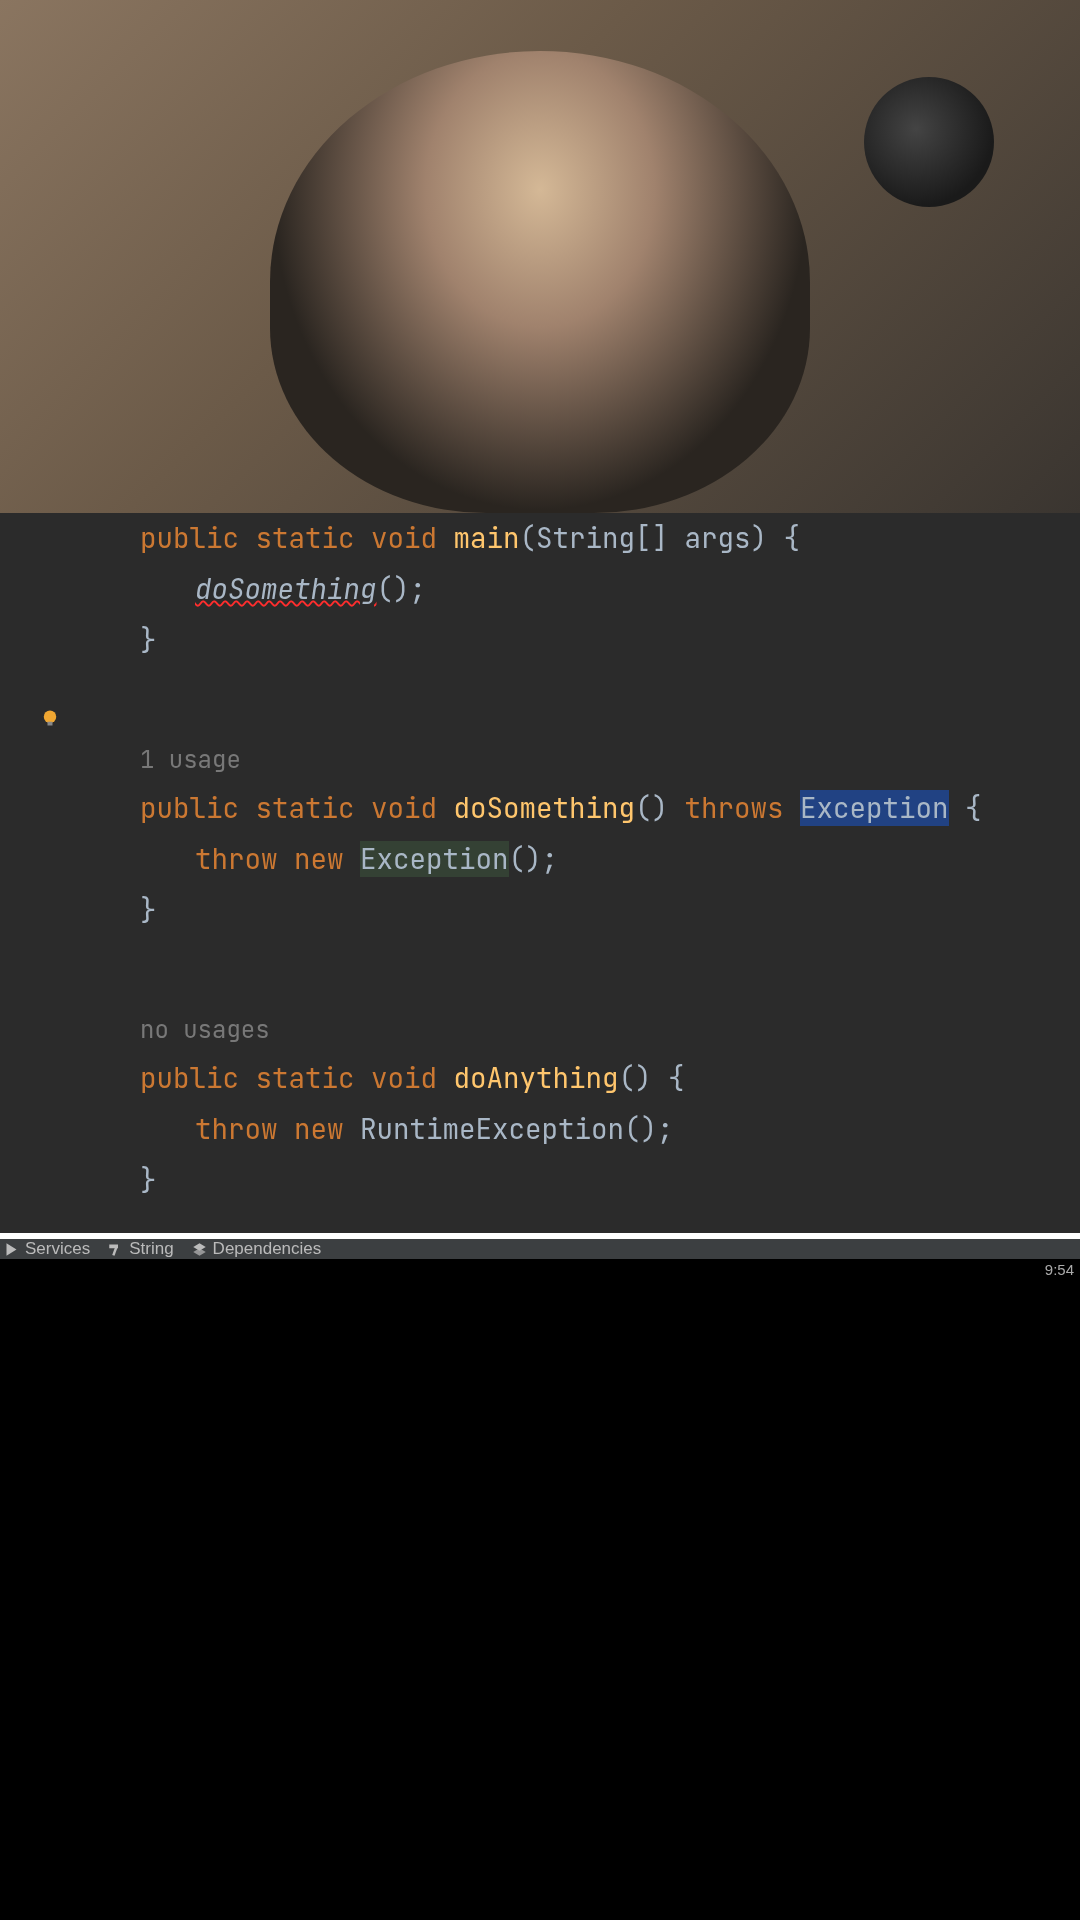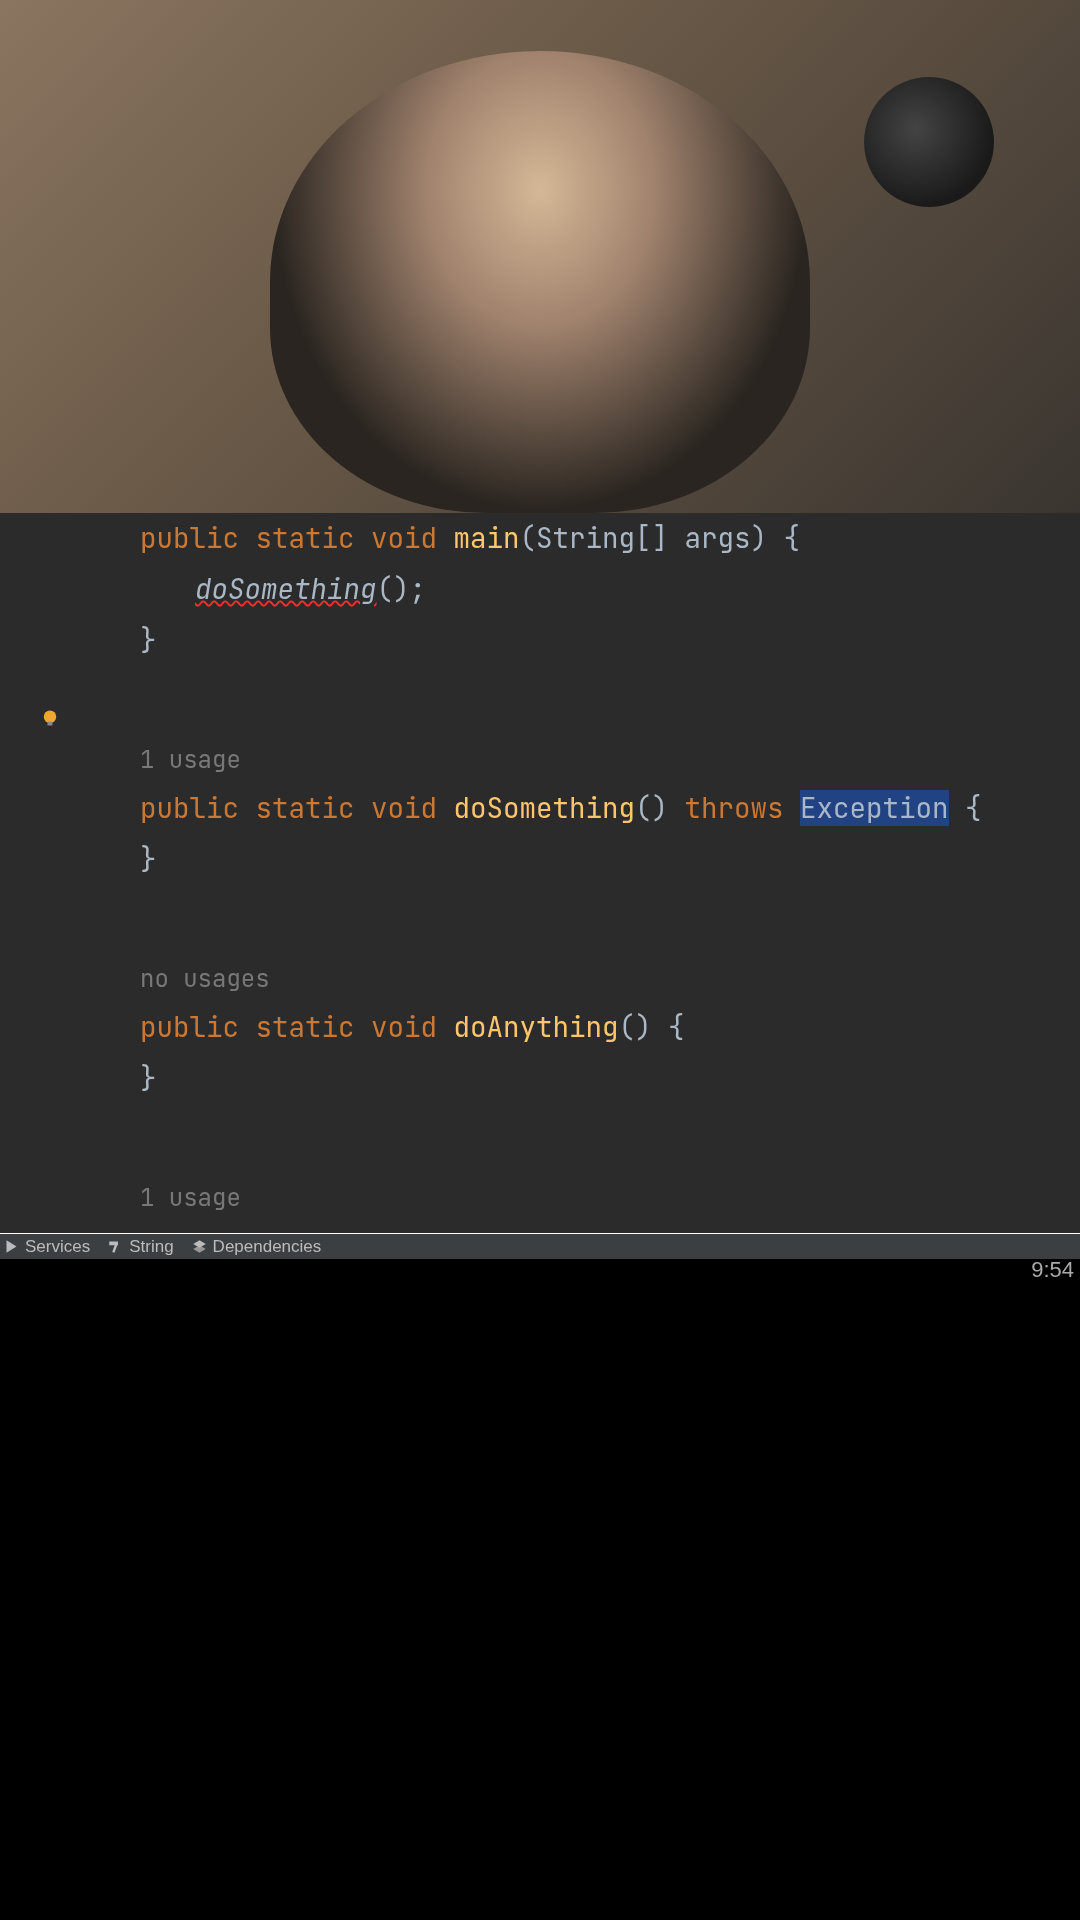--- a/index.html
+++ b/index.html
@@ -84,21 +84,21 @@
   
   .code-block { padding-left: 55px; position: relative; }
   .code-line { white-space: pre; }
   .indent1 { padding-left: 55px; }
   .indent2 { padding-left: 110px; }
   
   .toolbar {
     width: 100%;
     height: 26px;
     background: #3c3f41;
-    border-top: 1px solid #ffffff;
+    border-top: 6px solid #ffffff;
     display: flex;
     align-items: center;
     padding: 0 4px;
     gap: 18px;
     position: absolute;
     top: 1233px;
   }
   .tool-item {
     display: flex;
     align-items: center;
@@ -110,21 +110,21 @@
   }
   .tool-icon { width: 15px; height: 15px; display: inline-flex; align-items: center; justify-content: center; }
   
   .time-bar {
     position: absolute;
     top: 1259px;
     width: 100%;
     height: 22px;
     background: #000;
     color: #aaa;
-    font-size: 22px;
+    font-size: 15px;
     font-family: sans-serif;
     text-align: right;
     padding-right: 6px;
     line-height: 22px;
   }
   
   .black-bottom {
     position: absolute;
     top: 1281px;
     width: 100%;
@@ -151,26 +151,28 @@
   <div class="code-block">
 
     <div class="code-line indent1"><span class="kw">public</span> <span class="kw">static</span> <span class="kw">void</span> <span class="method">main</span><span class="paren">(String[] args) {</span></div>
     <div class="code-line indent2"><span class="err-underline">doSomething</span><span>();</span></div>
     <div class="code-line indent1"><span>}</span></div>
 
     <div class="code-line" style="height:52px;"></div>
 
     <div class="code-line indent1 hint">1 usage</div>
     <div class="code-line indent1"><span class="kw">public</span> <span class="kw">static</span> <span class="kw">void</span> <span class="method">doSomething</span><span>()</span> <span class="kw">throws</span> <span class="sel">Exception</span><span> {</span></div>
+    <div class="code-line indent2"><span class="kw">throw</span> <span class="kw">new</span> <span class="exc-green">Exception</span><span>();</span></div>
     <div class="code-line indent1"><span>}</span></div>
 
     <div class="code-line" style="height:52px;"></div>
 
     <div class="code-line indent1 hint">no usages</div>
     <div class="code-line indent1"><span class="kw">public</span> <span class="kw">static</span> <span class="kw">void</span> <span class="method">doAnything</span><span>() {</span></div>
+    <div class="code-line indent2"><span class="kw">throw</span> <span class="kw">new</span> <span>RuntimeException</span><span>();</span></div>
     <div class="code-line indent1"><span>}</span></div>
 
     <div class="code-line" style="height:52px;"></div>
 
     <div class="code-line indent1 hint">1 usage</div>
     <div class="code-line indent1"><span class="kw">public</span> <span class="kw">static</span> <span class="kw">class</span> <span>MyUncheckedException</span> <span class="kw">extends</span> <span>RuntimeException</span></div>
     <div class="code-line" style="height:52px;"></div>
     <div class="code-line indent1"><span>}</span></div>
 
     <div class="code-line" style="height:52px;"></div>

